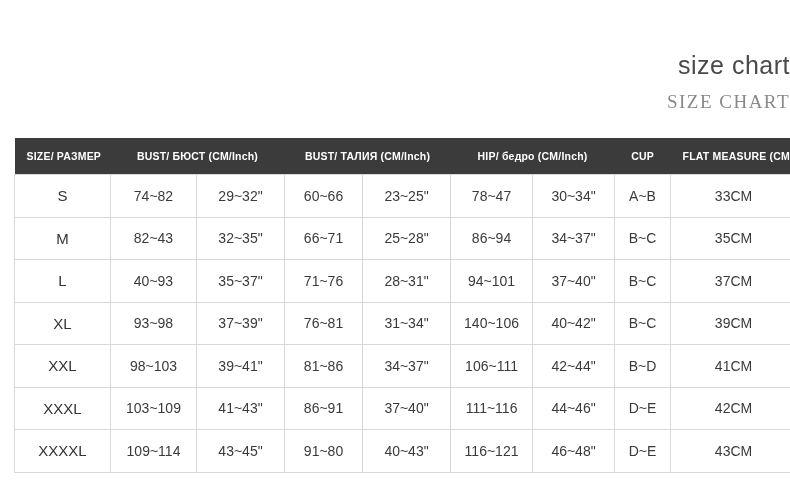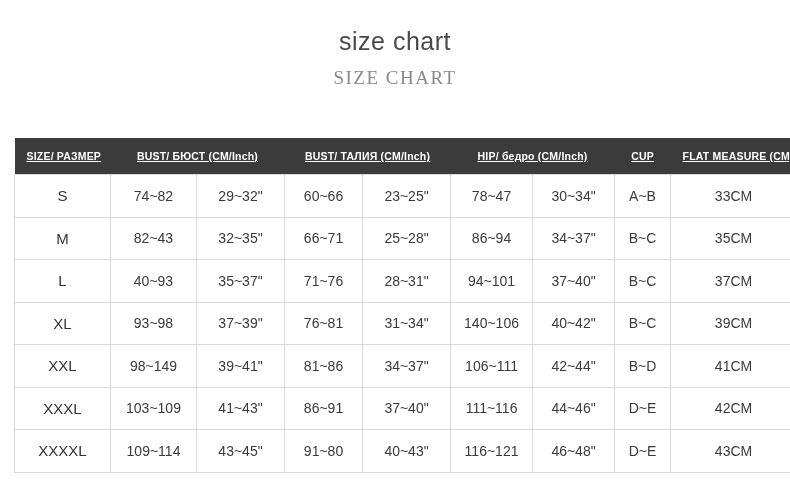--- a/index.html
+++ b/index.html
@@ -14,22 +14,22 @@
     color: #333333;
     overflow: hidden;
   }
   .page {
     position: relative;
     width: 790px;
     height: 495px;
     box-sizing: border-box;
   }
   .title-block {
-    text-align: center;
-    padding-top: 26px;
+    text-align: right;
+    padding-top: 50px;
   }
   .main-title {
     font-family: "Liberation Sans", sans-serif;
     font-size: 25px;
     font-weight: 400;
     color: #4a4a4a;
     letter-spacing: 0.5px;
     line-height: 30px;
   }
   .sub-title {
@@ -56,21 +56,20 @@
     background: #3b3b3b;
     color: #ffffff;
     font-size: 10.5px;
     font-weight: 700;
     letter-spacing: 0.2px;
     height: 36px;
     padding: 0 6px;
     text-align: center;
     border: none;
     white-space: nowrap;
-    text-decoration: underline;
   }
   table.size-chart th.left-align {
     text-align: left;
     padding-left: 12px;
   }
   table.size-chart td {
     height: 41.5px;
     font-size: 14px;
     color: #3a3a3a;
     text-align: center;
@@ -173,21 +172,21 @@
           <td>37~39"</td>
           <td>76~81</td>
           <td>31~34"</td>
           <td>140~106</td>
           <td>40~42"</td>
           <td>B~C</td>
           <td>39CM</td>
         </tr>
         <tr>
           <td class="size-cell">XXL</td>
-          <td>98~149</td>
+          <td>98~103</td>
           <td>39~41"</td>
           <td>81~86</td>
           <td>34~37"</td>
           <td>106~111</td>
           <td>42~44"</td>
           <td>B~D</td>
           <td>41CM</td>
         </tr>
         <tr>
           <td class="size-cell">XXXL</td>

